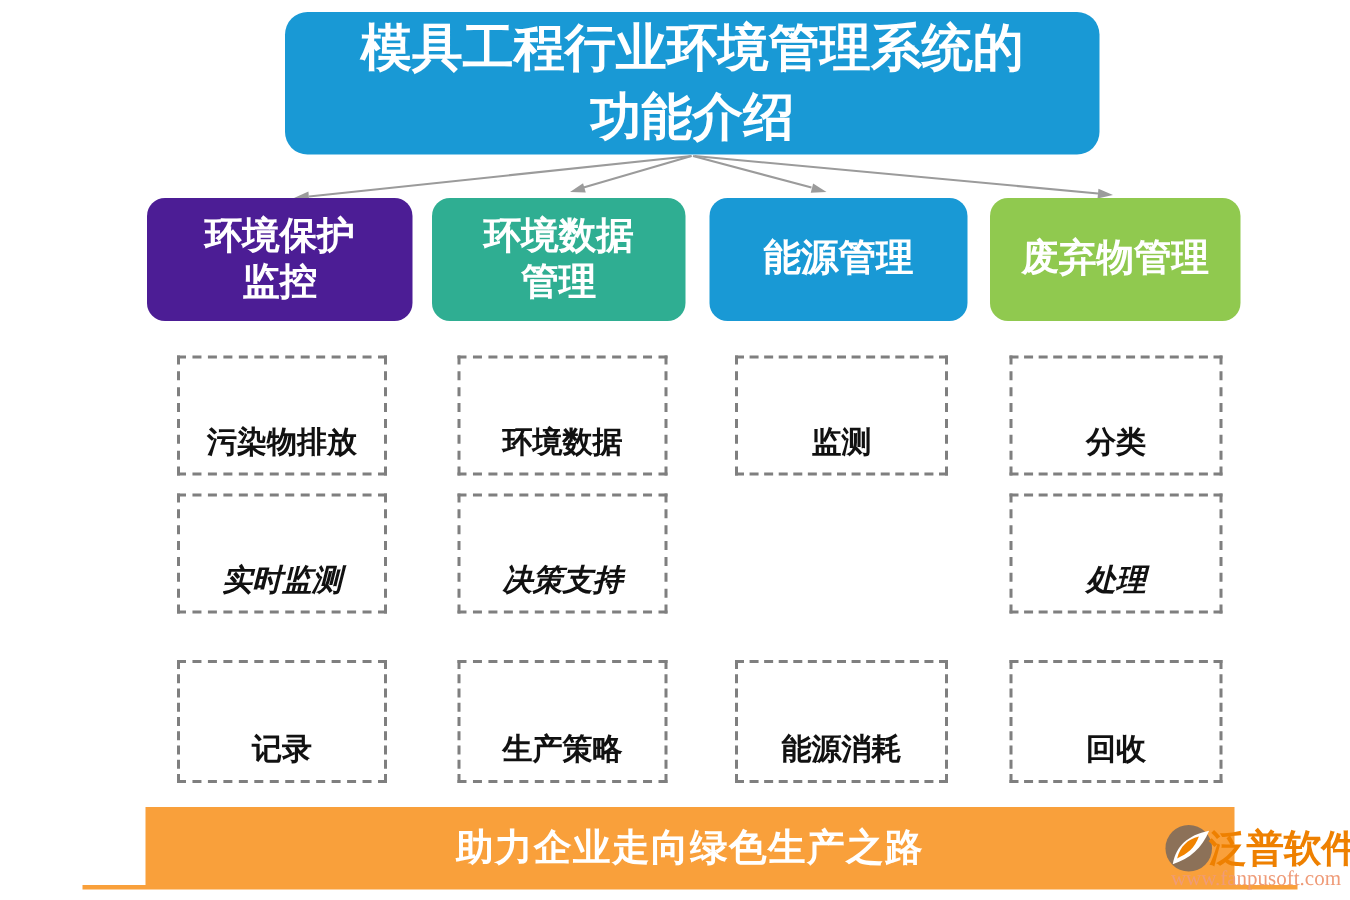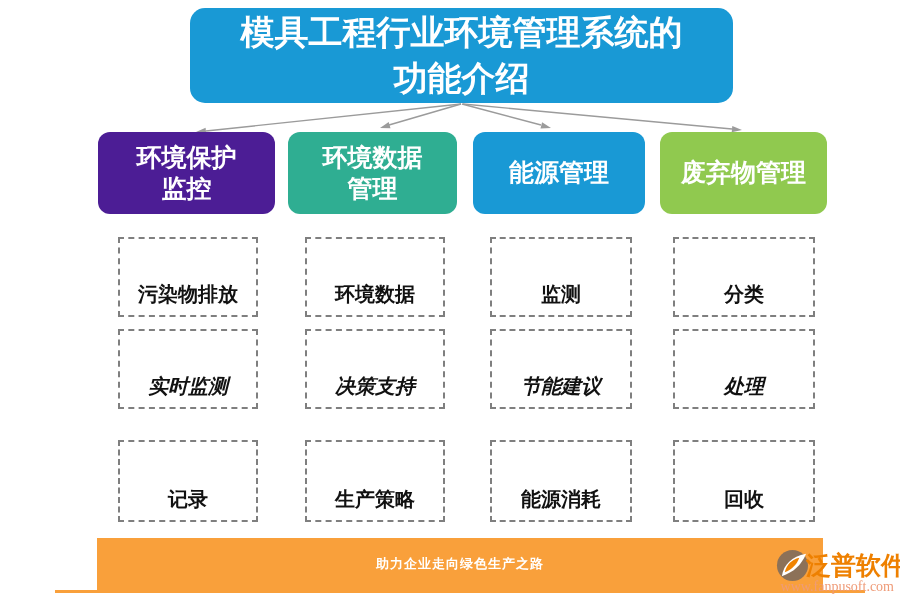--- a/index.html
+++ b/index.html
@@ -32,21 +32,21 @@
   .fcol1{left:305px;width:140px;}
   .fcol2{left:490px;width:142px;}
   .fcol3{left:673px;width:142px;}
   .frow0{top:237px;height:80px;}
   .frow1{top:329px;height:80px;font-style:italic;}
   .frow2{top:440px;height:82px;}
   .banner{
     position:absolute;left:97px;top:538px;width:726px;height:52px;
     display:flex;align-items:center;justify-content:center;
     color:#ffffff;font-family:"Liberation Sans","DejaVu Sans",sans-serif;
-    font-weight:bold;font-size:13px;letter-spacing:1px;
+    font-weight:bold;font-size:25px;letter-spacing:1px;
   }
   .banner-strip{position:absolute;left:55px;top:590px;width:810px;height:3px;}
   .logo{position:absolute;left:776px;top:549px;width:118px;}
   .logo-row{display:flex;align-items:center;}
   .logo-icon{width:33px;height:33px;flex:0 0 auto;margin-right:-3px;}
   .logo-name{
     font-size:25px;font-weight:bold;color:#ee8000;letter-spacing:0;
     font-family:"Liberation Serif","DejaVu Serif",serif;white-space:nowrap;
   }
   .logo-url{
@@ -86,21 +86,20 @@
 
   <div class="feature fcol0 frow0">污染物排放</div>
   <div class="feature fcol0 frow1">实时监测</div>
   <div class="feature fcol0 frow2">记录</div>
 
   <div class="feature fcol1 frow0">环境数据</div>
   <div class="feature fcol1 frow1">决策支持</div>
   <div class="feature fcol1 frow2">生产策略</div>
 
   <div class="feature fcol2 frow0">监测</div>
-  <div class="feature fcol2 frow1">节能建议</div>
   <div class="feature fcol2 frow2">能源消耗</div>
 
   <div class="feature fcol3 frow0">分类</div>
   <div class="feature fcol3 frow1">处理</div>
   <div class="feature fcol3 frow2">回收</div>
 
   <div class="banner" style="background-color: rgb(249, 160, 59);">助力企业走向绿色生产之路</div>
   <div class="banner-strip" style="background-color: rgb(249, 160, 59);"></div>
 
   <div class="logo">

